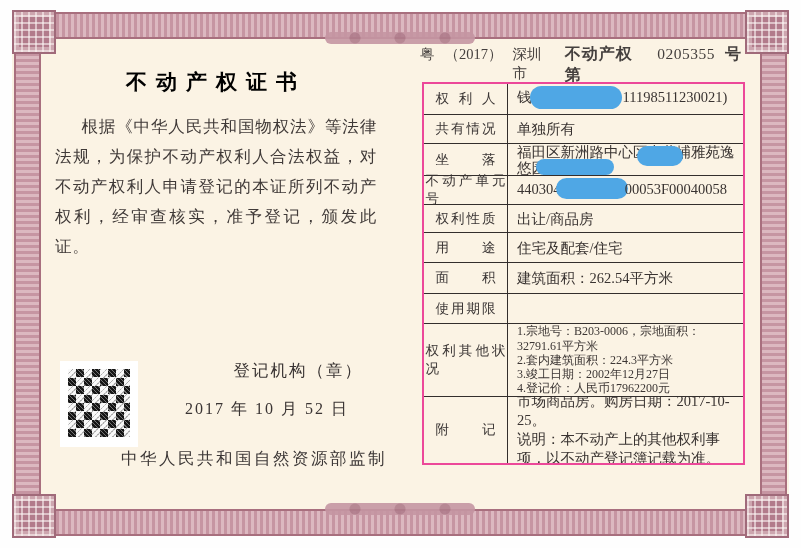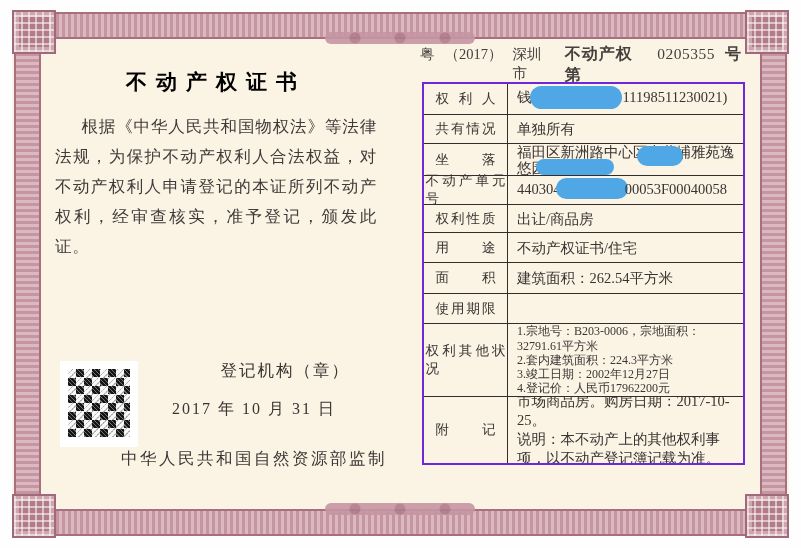--- a/index.html
+++ b/index.html
@@ -31,39 +31,39 @@
       radial-gradient(circle 7px at 50% 50%, #b07d8c 0 5px, transparent 6px),
       radial-gradient(circle 7px at 80% 50%, #b07d8c 0 5px, transparent 6px),
       #c596a3;border-radius:8px;opacity:.9;}
   .motif.top{left:325px;top:32px;}
   .motif.bottom{left:325px;bottom:33px;}
   
   .left-panel{position:absolute;left:55px;top:68px;width:322px;}
   .cert-title{text-align:center;font-size:21px;font-weight:bold;letter-spacing:9px;color:#000000;}
   .cert-body{margin-top:16px;font-size:16.5px;line-height:30px;letter-spacing:.8px;
              text-align:justify;text-indent:1.6em;color:#403a38;}
-  .registry-block{position:absolute;left:42px;top:360px;width:322px;}
+  .registry-block{position:absolute;left:55px;top:360px;width:322px;}
   .registry-label{text-align:right;padding-right:14px;font-size:16.5px;letter-spacing:2px;}
   .issue-date{text-align:right;padding-right:28px;margin-top:17px;font-size:16px;letter-spacing:2px;}
   .ministry{position:absolute;left:45px;top:448px;width:342px;text-align:right;
             font-size:16.5px;letter-spacing:2.5px;color:#3c3736;}
   .barcode-box{position:absolute;left:60px;top:361px;width:78px;height:86px;background:#ffffff;}
   .barcode{position:absolute;left:8px;top:8px;width:62px;height:68px;
       background:
         repeating-linear-gradient(45deg,rgba(255,255,255,.4) 0 1px,transparent 1px 3px),
         repeating-linear-gradient(-45deg,rgba(40,40,40,.35) 0 1px,transparent 1px 4px),
         repeating-conic-gradient(#141414 0% 25%, #f7f7f7 0% 50%);
       background-size:auto,auto,16px 17px;}
   
   .cert-no-line{position:absolute;left:420px;top:44px;width:332px;display:flex;
                 align-items:baseline;font-size:14.5px;color:#45403e;}
   .cert-no-line .seg{margin-right:10px;}
   .cert-no-line .big{font-size:16px;font-weight:bold;letter-spacing:1px;}
   .cert-no-line .num{font-size:15.5px;letter-spacing:.5px;}
-  .cert-table{position:absolute;left:422px;top:82px;width:323px;border:2px solid #6d28d9;
+  .cert-table{position:absolute;left:422px;top:82px;width:323px;border:2px solid #ec4899;
               box-sizing:border-box;background:#fbf3e4;}
   .t-row{display:flex;border-top:1px solid #332e2c;box-sizing:border-box;}
   .t-row:first-child{border-top:none;}
   .t-label{width:84px;border-right:1px solid #332e2c;display:flex;align-items:center;
            box-sizing:border-box;flex:none;}
   .lbl{display:block;width:60px;margin:0 auto;font-size:13.5px;color:#3a3534;
        text-align:justify;text-align-last:justify;letter-spacing:0;}
   .lbl.wide{width:80px;}
   .t-value{flex:1;display:flex;align-items:center;padding:0 6px 0 9px;box-sizing:border-box;
            font-size:14.5px;color:#393331;position:relative;overflow:hidden;}
@@ -99,21 +99,21 @@
   <div class="cert-title">不动产权证书</div>
   <div class="cert-body">根据《中华人民共和国物权法》等法律法规，为保护不动产权利人合法权益，对不动产权利人申请登记的本证所列不动产权利，经审查核实，准予登记，颁发此证。</div>
 </div>
 
 <div class="barcode-box">
   <div class="barcode"></div>
 </div>
 
 <div class="registry-block">
   <div class="registry-label">登记机构（章）</div>
-  <div class="issue-date">2017 年 10 月 31 日</div>
+  <div class="issue-date">2017 年 10 月 52 日</div>
 </div>
 
 <div class="ministry">中华人民共和国自然资源部监制</div>
 
 <div class="cert-no-line">
   <span class="seg">粤</span>
   <span class="seg">（2017）</span>
   <span class="seg">深圳市</span>
   <span class="seg big">不动产权第</span>
   <span class="seg num">0205355</span>
@@ -168,21 +168,21 @@
     <div class="t-value">
         <div class="wrap">出让/商品房</div>
       </div>
   </div>
 
   <div class="t-row" style="height:30px">
     <div class="t-label">
         <span class="lbl">用途</span>
       </div>
     <div class="t-value">
-        <div class="wrap">不动产权证书/住宅</div>
+        <div class="wrap">住宅及配套/住宅</div>
       </div>
   </div>
 
   <div class="t-row" style="height:31px">
     <div class="t-label">
         <span class="lbl">面积</span>
       </div>
     <div class="t-value">
         <div class="wrap">建筑面积：262.54平方米</div>
       </div>

